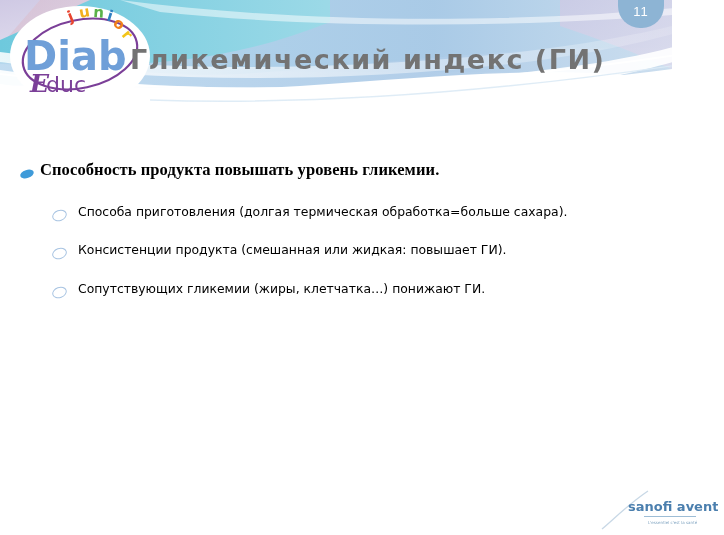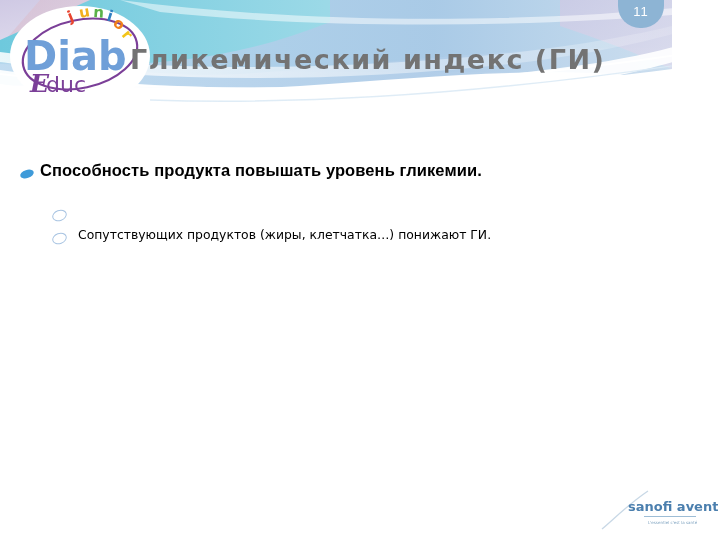--- a/index.html
+++ b/index.html
@@ -87,21 +87,21 @@
     position: absolute;
     left: 2px;
     top: 10px;
     width: 14px;
     height: 8px;
     background: #3f9bd9;
     border-radius: 50% / 50%;
     transform: rotate(-18deg);
   }
   .lvl1 .txt {
-    font-family: Liberation Sans, sans-serif;
+    font-family: Liberation Serif, serif;
     font-size: 16.5px;
     font-weight: 700;
     color: #000000;
     line-height: 1.25;
     letter-spacing: 0.1px;
   }
 
   .lvl2-group { margin-top: 18px; }
 
   .lvl2 {
@@ -226,26 +226,31 @@
     <div class="lvl1">
       <span class="bullet-solid"></span>
       <span class="txt">Способность продукта повышать уровень гликемии.</span>
     </div>
 
 
     <div class="lvl2-group">
 
       <div class="lvl2">
         <span class="bullet-ring"></span>
+        <span class="txt">Способа приготовления (долгая термическая обработка=больше сахара).</span>
       </div>
-
 
       <div class="lvl2">
         <span class="bullet-ring"></span>
-        <span class="txt">Сопутствующих продуктов (жиры, клетчатка…) понижают ГИ.</span>
+        <span class="txt">Консистенции продукта (смешанная или жидкая: повышает ГИ).</span>
+      </div>
+
+      <div class="lvl2">
+        <span class="bullet-ring"></span>
+        <span class="txt">Сопутствующих гликемии (жиры, клетчатка…) понижают ГИ.</span>
       </div>
 
     </div>
   </div>
 
   <div class="sanofi">
     <svg width="118" height="44" viewBox="0 0 118 44" xmlns="http://www.w3.org/2000/svg">
       <path d="M2,42 C16,30 30,16 48,4" stroke="#c8d8e6" stroke-width="1.3" fill="none"></path>
       <text x="28" y="24" font-family="DejaVu Sans, sans-serif" font-size="13" font-weight="700" fill="#4b7fae">sanofi aventis</text>
       <rect x="44" y="29" width="52" height="1" fill="#9dbdd6"></rect>

